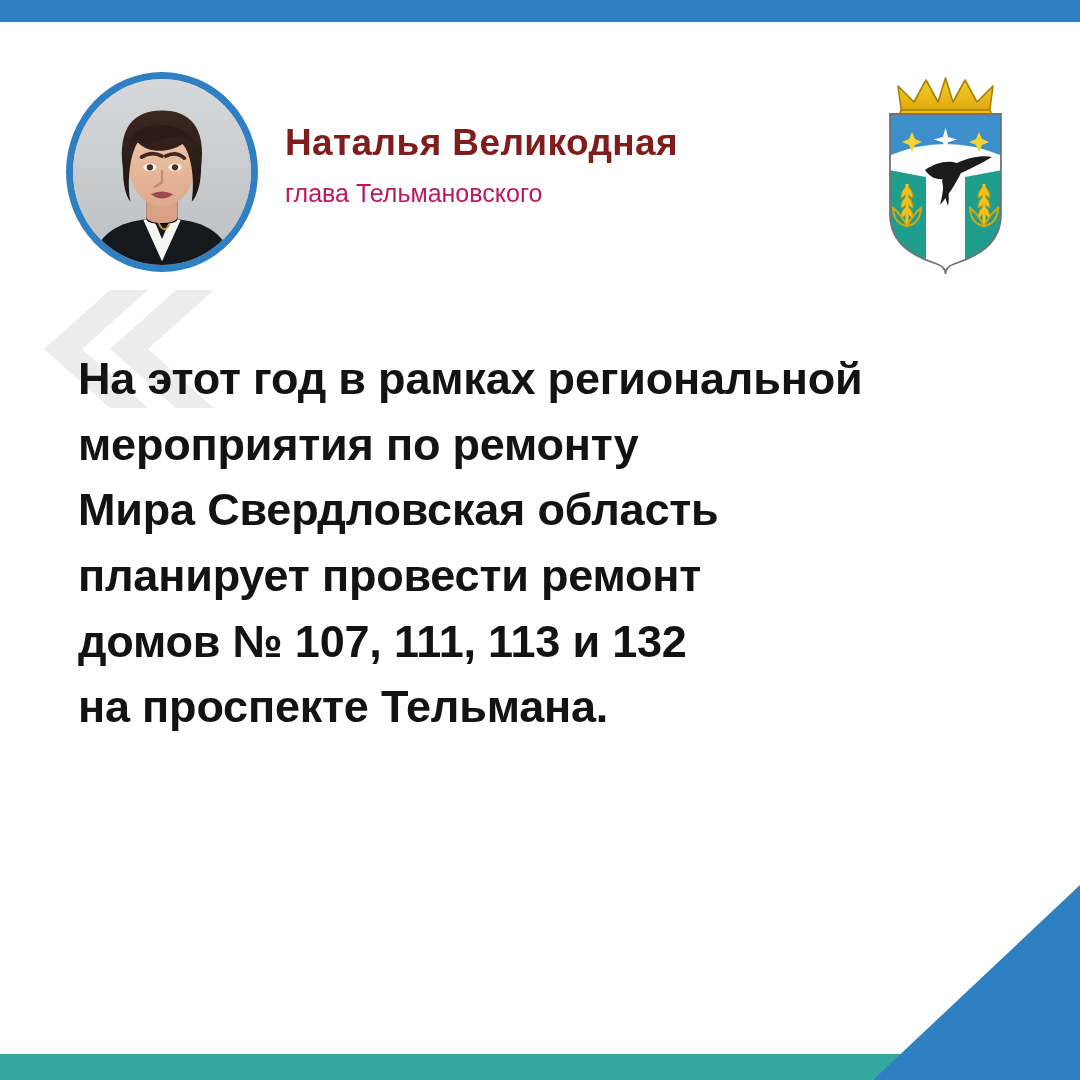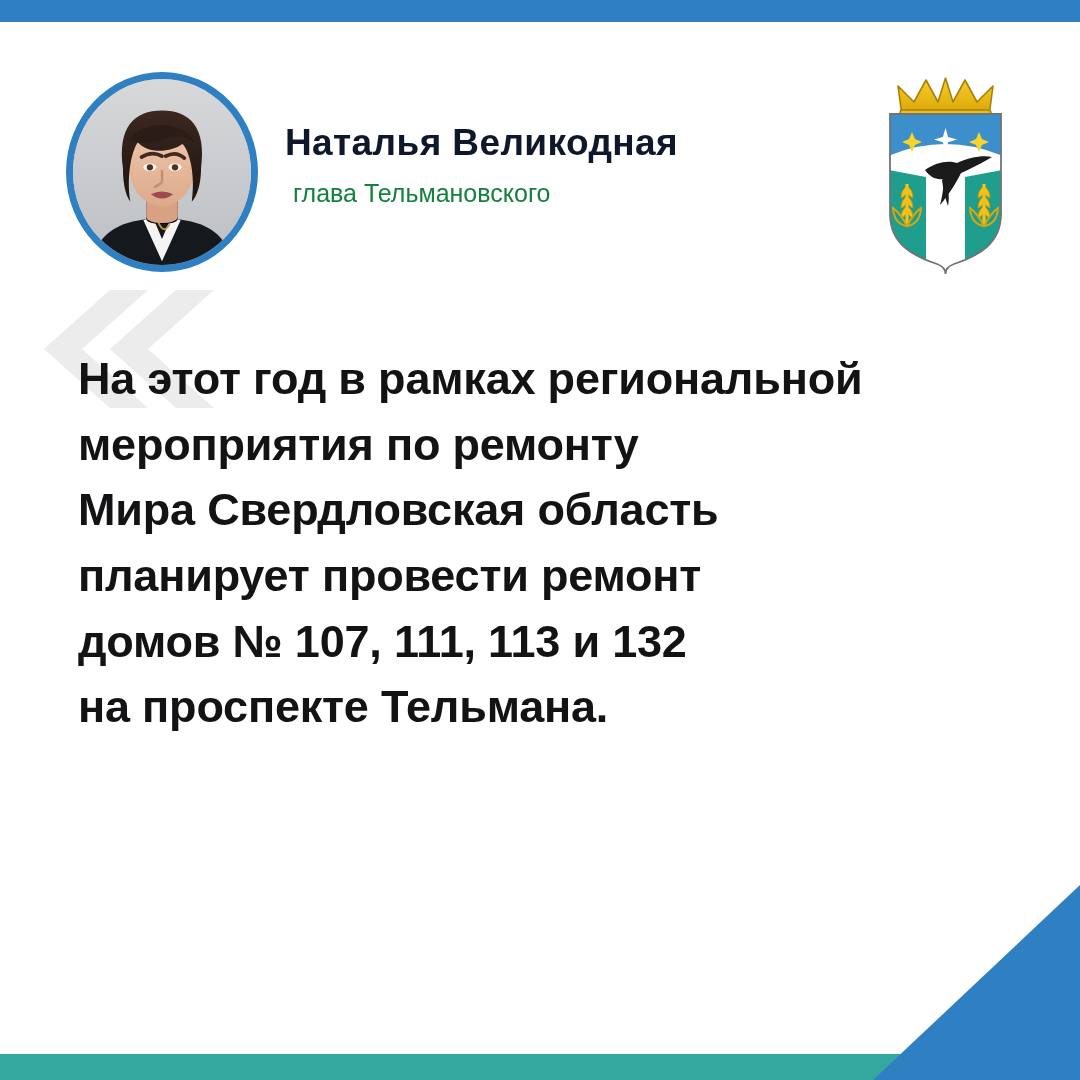--- a/index.html
+++ b/index.html
@@ -73,31 +73,31 @@
 
   .id-block {
     position: absolute;
     left: 285px;
     top: 102px;
     width: 560px;
   }
   .person-name {
     font-size: 37px;
     font-weight: bold;
-    color: #0f172a;
+    color: #7f1d1d;
     letter-spacing: 0.4px;
     line-height: 1.05;
     margin: 0 0 14px 0;
     white-space: nowrap;
   }
   .person-role {
     font-size: 25px;
-    color: #15803d;
+    color: #be185d;
     line-height: 1.32;
-    margin: 8px;
+    margin: 0;
     font-weight: 400;
   }
 
   .crest {
     position: absolute;
     left: 878px;
     top: 52px;
     width: 135px;
     height: 205px;
   }

